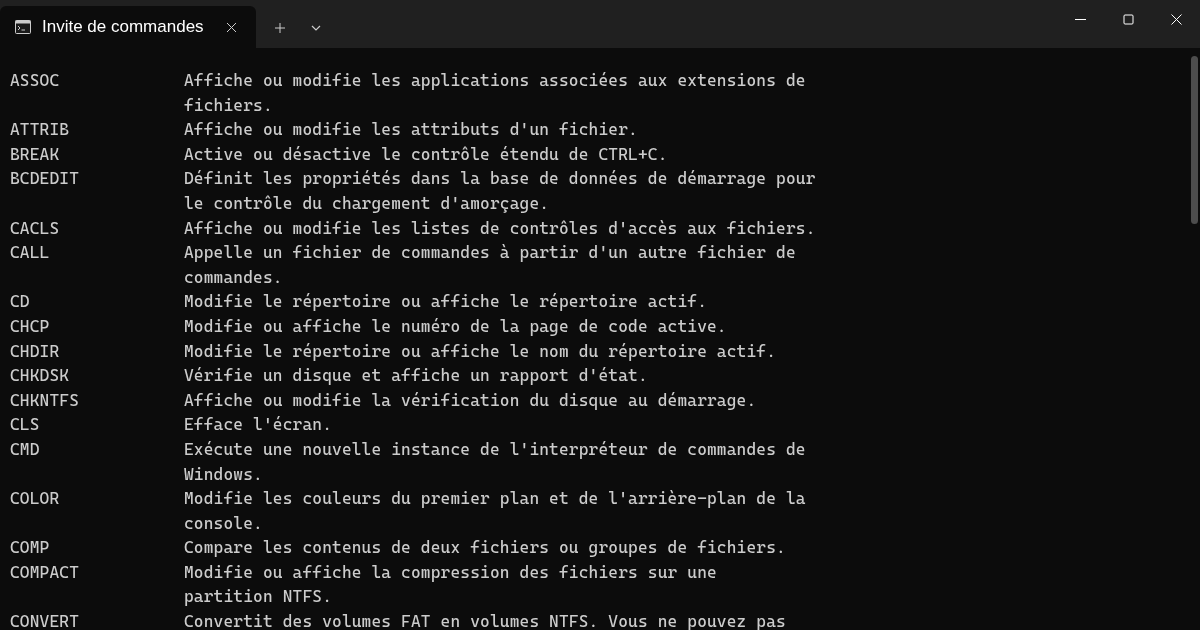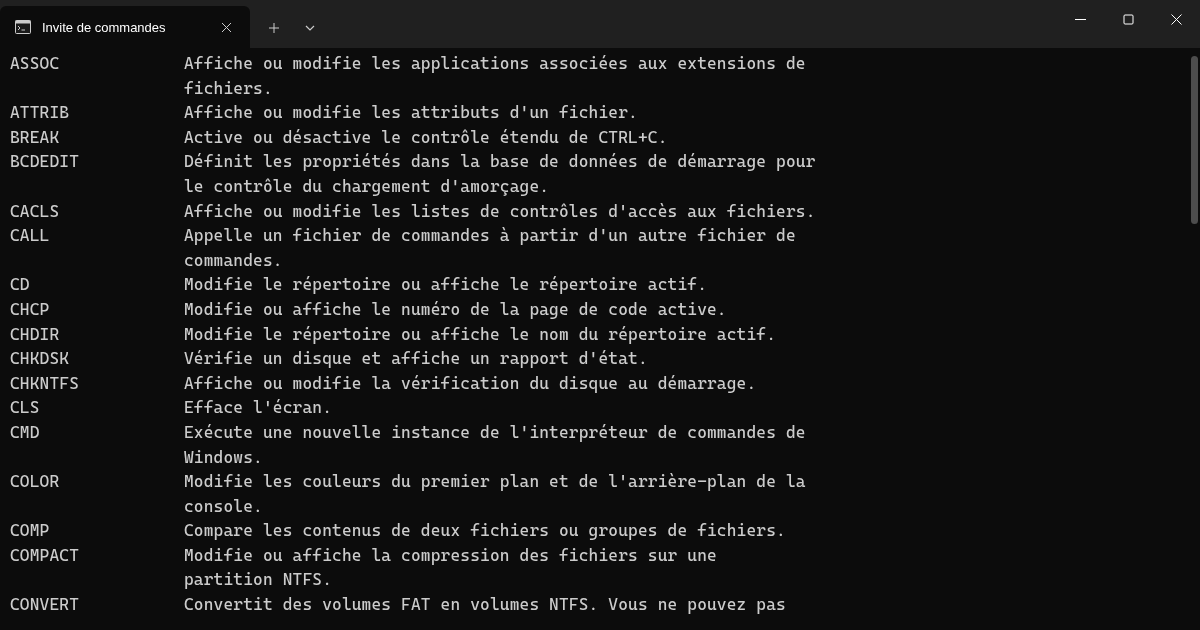--- a/index.html
+++ b/index.html
@@ -46,21 +46,21 @@
       justify-content: center;
     }
     
     .tab-icon svg {
       width: 16px;
       height: 16px;
     }
     
     .tab-title {
       color: #ffffff;
-      font-size: 13px;
+      font-size: 17px;
       flex: 1;
     }
     
     .tab-close {
       width: 20px;
       height: 20px;
       display: flex;
       align-items: center;
       justify-content: center;
       color: #cccccc;
@@ -101,21 +101,21 @@
       width: 48px;
       height: 38px;
       display: flex;
       align-items: center;
       justify-content: center;
       color: #ffffff;
       cursor: pointer;
     }
     
     .terminal-content {
-      padding: 4px 10px;
+      padding: 21px 10px;
       height: calc(630px - 48px);
       overflow: hidden;
       background: #0c0c0c;
       position: relative;
     }
     
     .scrollbar-track {
       position: absolute;
       top: 0;
       right: 0;

